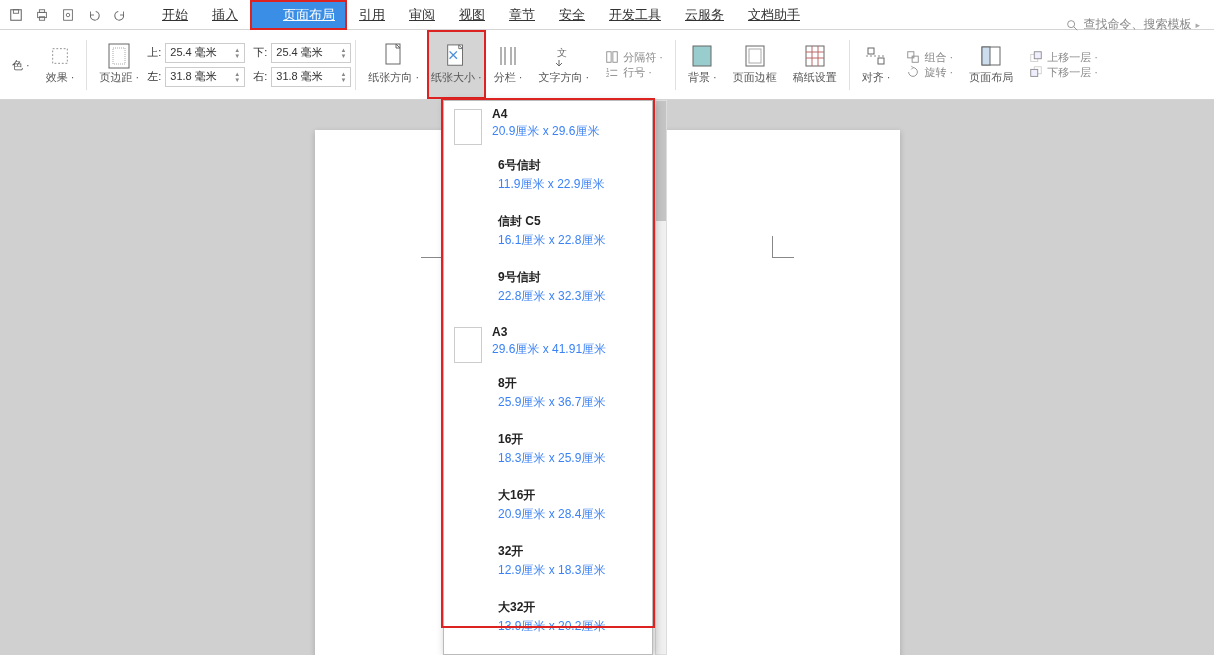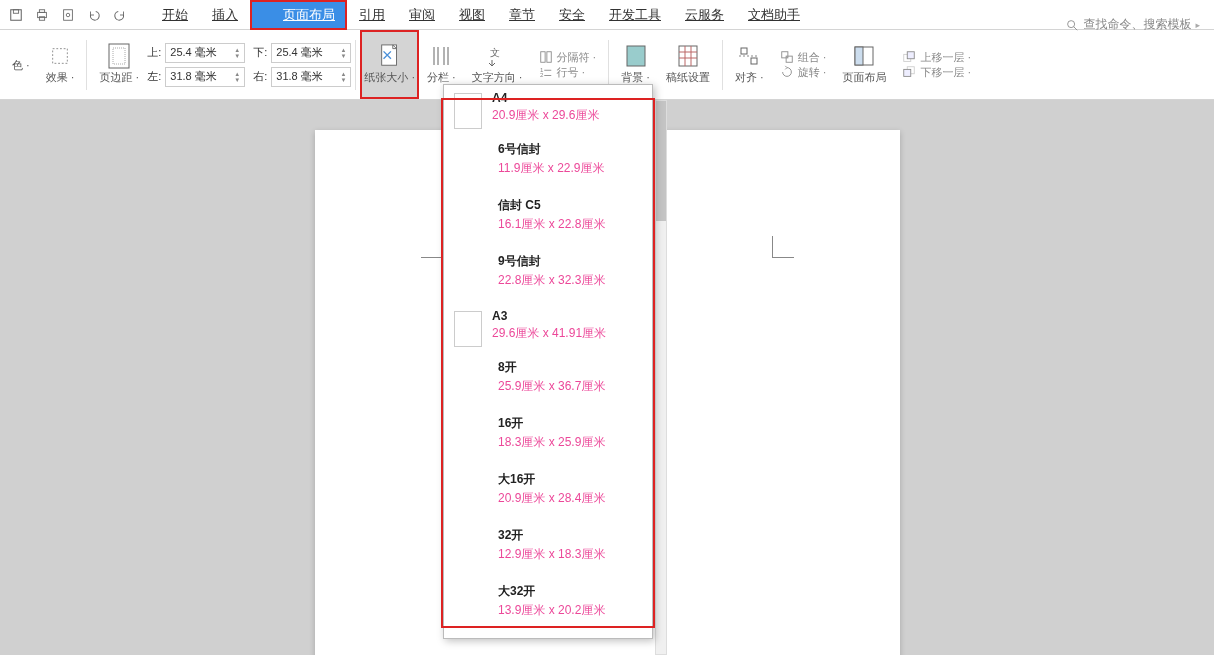--- a/index.html
+++ b/index.html
@@ -20,28 +20,28 @@
 .ribbon-label { font-size: 11px; color: #555; margin-top: 2px; display: flex; align-items: center; gap: 2px; }
 .margins-grid { display: grid; grid-template-columns: auto auto; gap: 4px 8px; font-size: 11px; align-items: center;}
 .margin-row { display: flex; align-items: center; gap: 4px; }
 .margin-input { width: 80px; height: 20px; border: 1px solid #ccc; padding: 0 4px; font-size: 11px; display: flex; align-items: center; justify-content: space-between; background:#fff;}
 .margin-spin { display:flex; flex-direction:column; font-size:6px; color:#888; line-height:6px;}
 .page-size-hl { border: 2px solid #d22; padding: 0 2px; }
 .doc-area { position: absolute; top: 100px; left: 0; right: 0; bottom: 0; background: #d0d0d0; display:flex; justify-content:center;}
 .doc-paper { width: 585px; background: #fff; margin-top: 30px; height: 600px; box-shadow: 0 2px 6px rgba(0,0,0,.2); position: relative; }
 .corner-tl { position:absolute; top:106px; left:106px; width:22px; height:22px; border-left:1px solid #888; border-top:1px solid #888; transform:rotate(180deg);}
 .corner-tr { position:absolute; top:106px; right:106px; width:22px; height:22px; border-right:1px solid #888; border-top:1px solid #888; transform:rotate(180deg);}
-.dropdown { position: absolute; top: 84px; left: 443px; width: 210px; background: #fff; border: 1px solid #bbb; box-shadow: 2px 2px 8px rgba(0,0,0,.25); z-index: 100; max-height: 555px; overflow: visible; }
+.dropdown { position: absolute; top: 100px; left: 443px; width: 210px; background: #fff; border: 1px solid #bbb; box-shadow: 2px 2px 8px rgba(0,0,0,.25); z-index: 100; max-height: 555px; overflow: visible; }
 .dropdown-hl { position:absolute; top:98px; left:441px; width:214px; height:530px; border:2px solid #d22; z-index:101; pointer-events:none;}
 .dd-item { display: flex; align-items: flex-start; padding: 6px 10px; cursor: pointer; gap: 10px;}
 .dd-icon { width: 34px; height: 44px; display: flex; align-items: center; justify-content: center; flex-shrink:0;}
 .dd-icon.blank { border:1px solid #ccc; width:28px; height:36px; margin-top:2px;}
 .dd-text { display: flex; flex-direction: column; gap: 2px; }
 .dd-name { font-size: 12px; font-weight: bold; color: #222; }
-.dd-size { font-size: 12px; color: #ec4899; }
+.dd-size { font-size: 12px; color: #3b82f6; }
 .dd-scroll { position:absolute; right:-14px; top:0; width:12px; height:100%; background:#f0f0f0; border:1px solid #ddd;}
 .dd-thumb { position:absolute; top:0; width:10px; height:120px; background:#c4c4c4; left:0;}
 .small-rib { display:flex; flex-direction:column; font-size:11px; color:#888;}
 .small-rib-row{display:flex; align-items:center; gap:4px;}
 svg { display:block; }
 </style>
 </head>
 <body>
 
 <div class="titlebar">
@@ -147,20 +147,29 @@
     </div>
     <div class="margin-row">
       <span>右:</span>
       <div class="margin-input">
           <span>31.8 毫米</span>
           <span class="margin-spin">▲<br>▼</span>
         </div>
     </div>
   </div>
   <div class="ribbon-sep"></div>
+  <div class="ribbon-group">
+    <div class="ribbon-icon">
+        <svg width="24" height="28" viewBox="0 0 24 28">
+          <rect x="4" y="2" width="14" height="20" fill="none" stroke="#666"></rect>
+          <path d="M14 2 L18 6 L14 6 Z" fill="none" stroke="#666"></path>
+        </svg>
+      </div>
+    <div class="ribbon-label">纸张方向 ·</div>
+  </div>
   <div class="ribbon-group page-size-hl" style="background:#d4d4d4;">
     <div class="ribbon-icon">
         <svg width="26" height="30" viewBox="0 0 26 30">
           <rect x="4" y="3" width="16" height="22" fill="#fff" stroke="#666"></rect>
           <path d="M16 3 L20 7 L16 7 Z" fill="#fff" stroke="#666"></path>
           <path d="M6 10 L14 18 M14 10 L6 18" stroke="#4a90d9" stroke-width="1.5"></path>
         </svg>
       </div>
     <div class="ribbon-label">纸张大小 ·</div>
   </div>
@@ -203,20 +212,29 @@
       </div>
   </div>
   <div class="ribbon-sep"></div>
   <div class="ribbon-group">
     <div class="ribbon-icon">
         <svg width="24" height="26" viewBox="0 0 24 26">
           <rect x="3" y="3" width="18" height="20" fill="#9cc" stroke="#666"></rect>
         </svg>
       </div>
     <div class="ribbon-label">背景 ·</div>
+  </div>
+  <div class="ribbon-group">
+    <div class="ribbon-icon">
+        <svg width="24" height="26" viewBox="0 0 24 26">
+          <rect x="3" y="3" width="18" height="20" fill="none" stroke="#666"></rect>
+          <rect x="6" y="6" width="12" height="14" fill="none" stroke="#aaa"></rect>
+        </svg>
+      </div>
+    <div class="ribbon-label">页面边框</div>
   </div>
   <div class="ribbon-group">
     <div class="ribbon-icon">
         <svg width="24" height="26" viewBox="0 0 24 26">
           <rect x="3" y="3" width="18" height="20" fill="none" stroke="#666"></rect>
           <line x1="3" y1="9" x2="21" y2="9" stroke="#b66"></line>
           <line x1="3" y1="15" x2="21" y2="15" stroke="#b66"></line>
           <line x1="9" y1="3" x2="9" y2="23" stroke="#b66"></line>
           <line x1="15" y1="3" x2="15" y2="23" stroke="#b66"></line>
         </svg>

